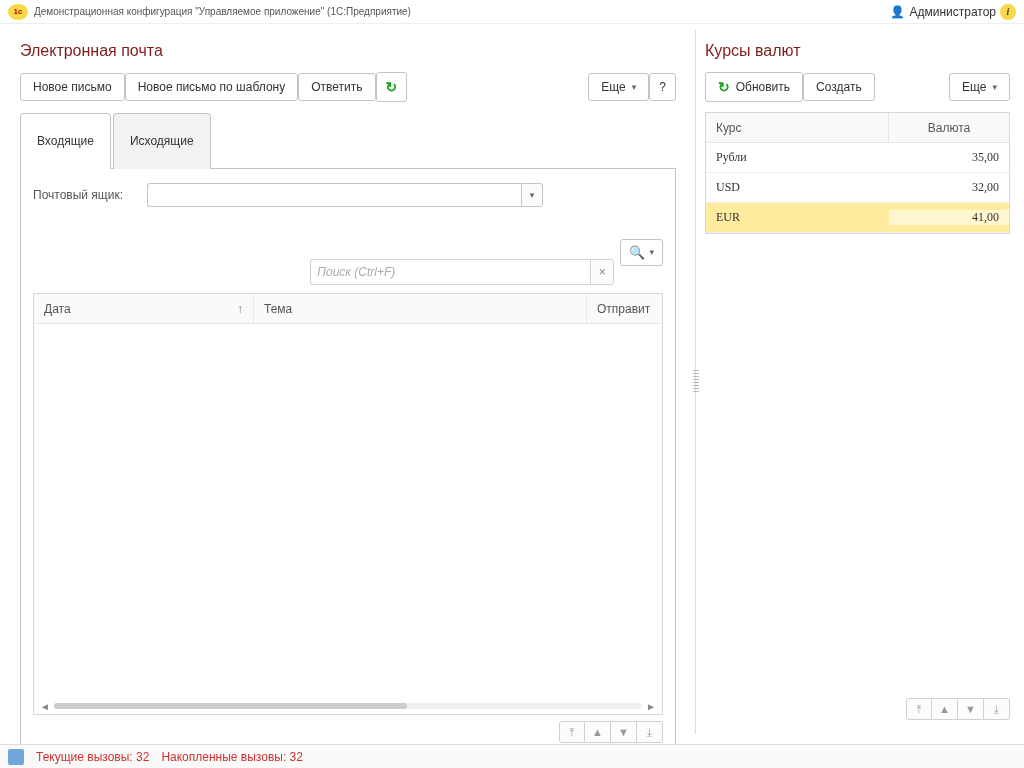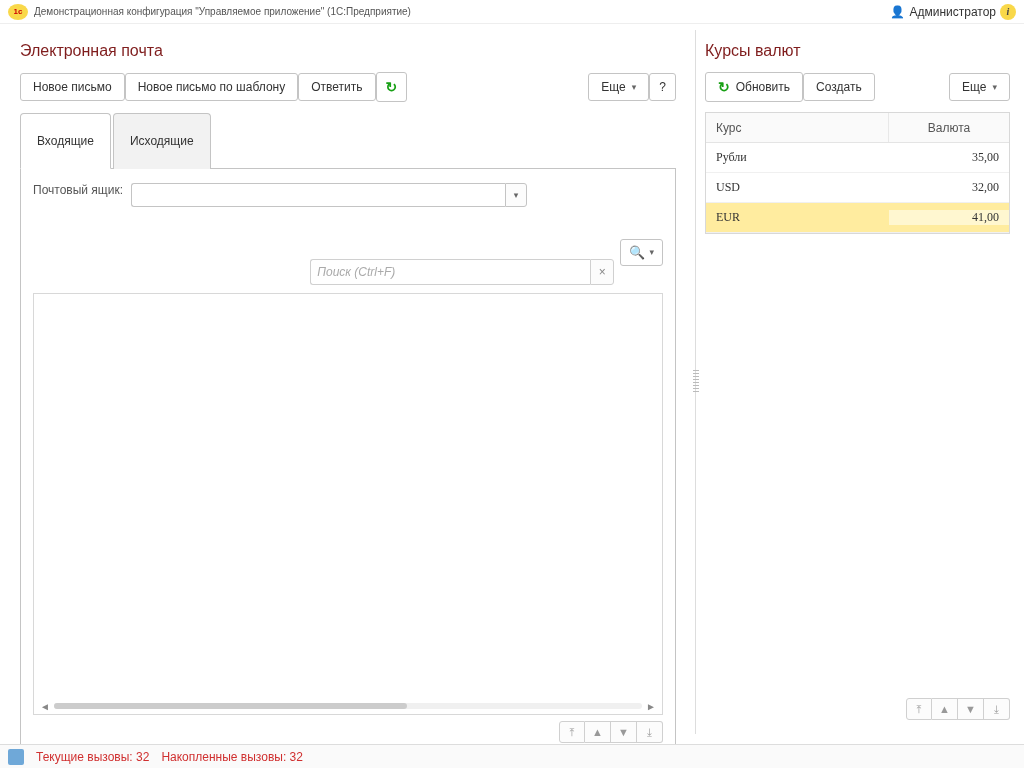--- a/index.html
+++ b/index.html
@@ -20,21 +20,21 @@
 .toolbar { display: flex; margin-bottom: 10px; align-items: center; }
 .btn { border: 1px solid #c4c4c4; background: #fff; padding: 6px 12px; font-size: 12px; cursor: pointer; border-radius: 3px; color: #333; display: inline-flex; align-items: center; gap: 6px; }
 .btn.icon-only { padding: 6px 9px; }
 .refresh-icon { color: #18a015; font-size: 14px; font-weight: bold; }
 .dropdown-caret { font-size: 9px; color: #666; }
 .spacer { flex: 1; }
 .tabs { display: flex; border-bottom: 1px solid #c4c4c4; margin-bottom: 0; }
 .tab { padding: 20px 16px; border: 1px solid #c4c4c4; border-bottom: none; background: #f2f2f2; cursor: pointer; position: relative; top: 1px; border-radius: 4px 4px 0 0; margin-right: 2px; }
 .tab.active { background: #fff; border-bottom: 1px solid #fff; }
 .tab-content { border: 1px solid #c4c4c4; border-top: none; padding: 14px 12px 8px 12px; height: 583px; display: flex; flex-direction: column; }
-.field-row { display: flex; align-items: flex-start; gap: 8px; margin-bottom: 12px; }
+.field-row { display: flex; align-items: center; gap: 24px; margin-bottom: 12px; }
 .field-label { font-size: 12px; color: #555; }
 .combo { flex: 0 0 396px; display: flex; }
 .combo input { flex: 1; border: 1px solid #c4c4c4; border-right: none; padding: 4px 6px; font-size: 12px; border-radius: 3px 0 0 3px; }
 .combo-btn { border: 1px solid #c4c4c4; background: #fcfcfc; width: 22px; display: flex; align-items: center; justify-content: center; cursor: pointer; border-radius: 0 3px 3px 0; font-size: 9px; color: #666; }
 .search-row { display: flex; justify-content: flex-end; gap: 6px; margin-bottom: 8px; align-items: center; }
 .search-box { display: flex; width: 304px; margin-top: 40px; }
 .search-box input { flex: 1; border: 1px solid #d0d0d0; padding: 5px 6px; font-size: 12px; border-radius: 3px 0 0 3px; border-right: none; }
 .search-box input::placeholder { font-style: italic; color: #aaa; }
 .search-clear { border: 1px solid #d0d0d0; background: #fcfcfc; width: 24px; display: flex; align-items: center; justify-content: center; cursor: pointer; border-radius: 0 3px 3px 0; color: #888; }
 .search-go { border: 1px solid #c4c4c4; background: #fff; padding: 5px 8px; display: flex; align-items: center; gap: 4px; cursor: pointer; border-radius: 3px; color: #2a77c8; }
@@ -114,20 +114,28 @@
         <div class="search-box">
           <input type="text" placeholder="Поиск (Ctrl+F)" style="">
           <div class="search-clear">×</div>
         </div>
         <div class="search-go">
           <span class="magnifier">🔍</span>
           <span class="dropdown-caret">▾</span>
         </div>
       </div>
       <div class="table-wrap">
+        <div class="table-head">
+          <div class="th" style="width:220px">
+            <span>Дата</span>
+            <span class="sort-arrow">↑</span>
+          </div>
+          <div class="th" style="flex:1">Тема</div>
+          <div class="th" style="width:75px;border-right:none">Отправит</div>
+        </div>
         <div class="table-body"></div>
         <div class="hscroll">
           <span class="arrow">◄</span>
           <div class="track">
               <div class="thumb"></div>
             </div>
           <span class="arrow">►</span>
         </div>
       </div>
       <div class="bottom-controls">

